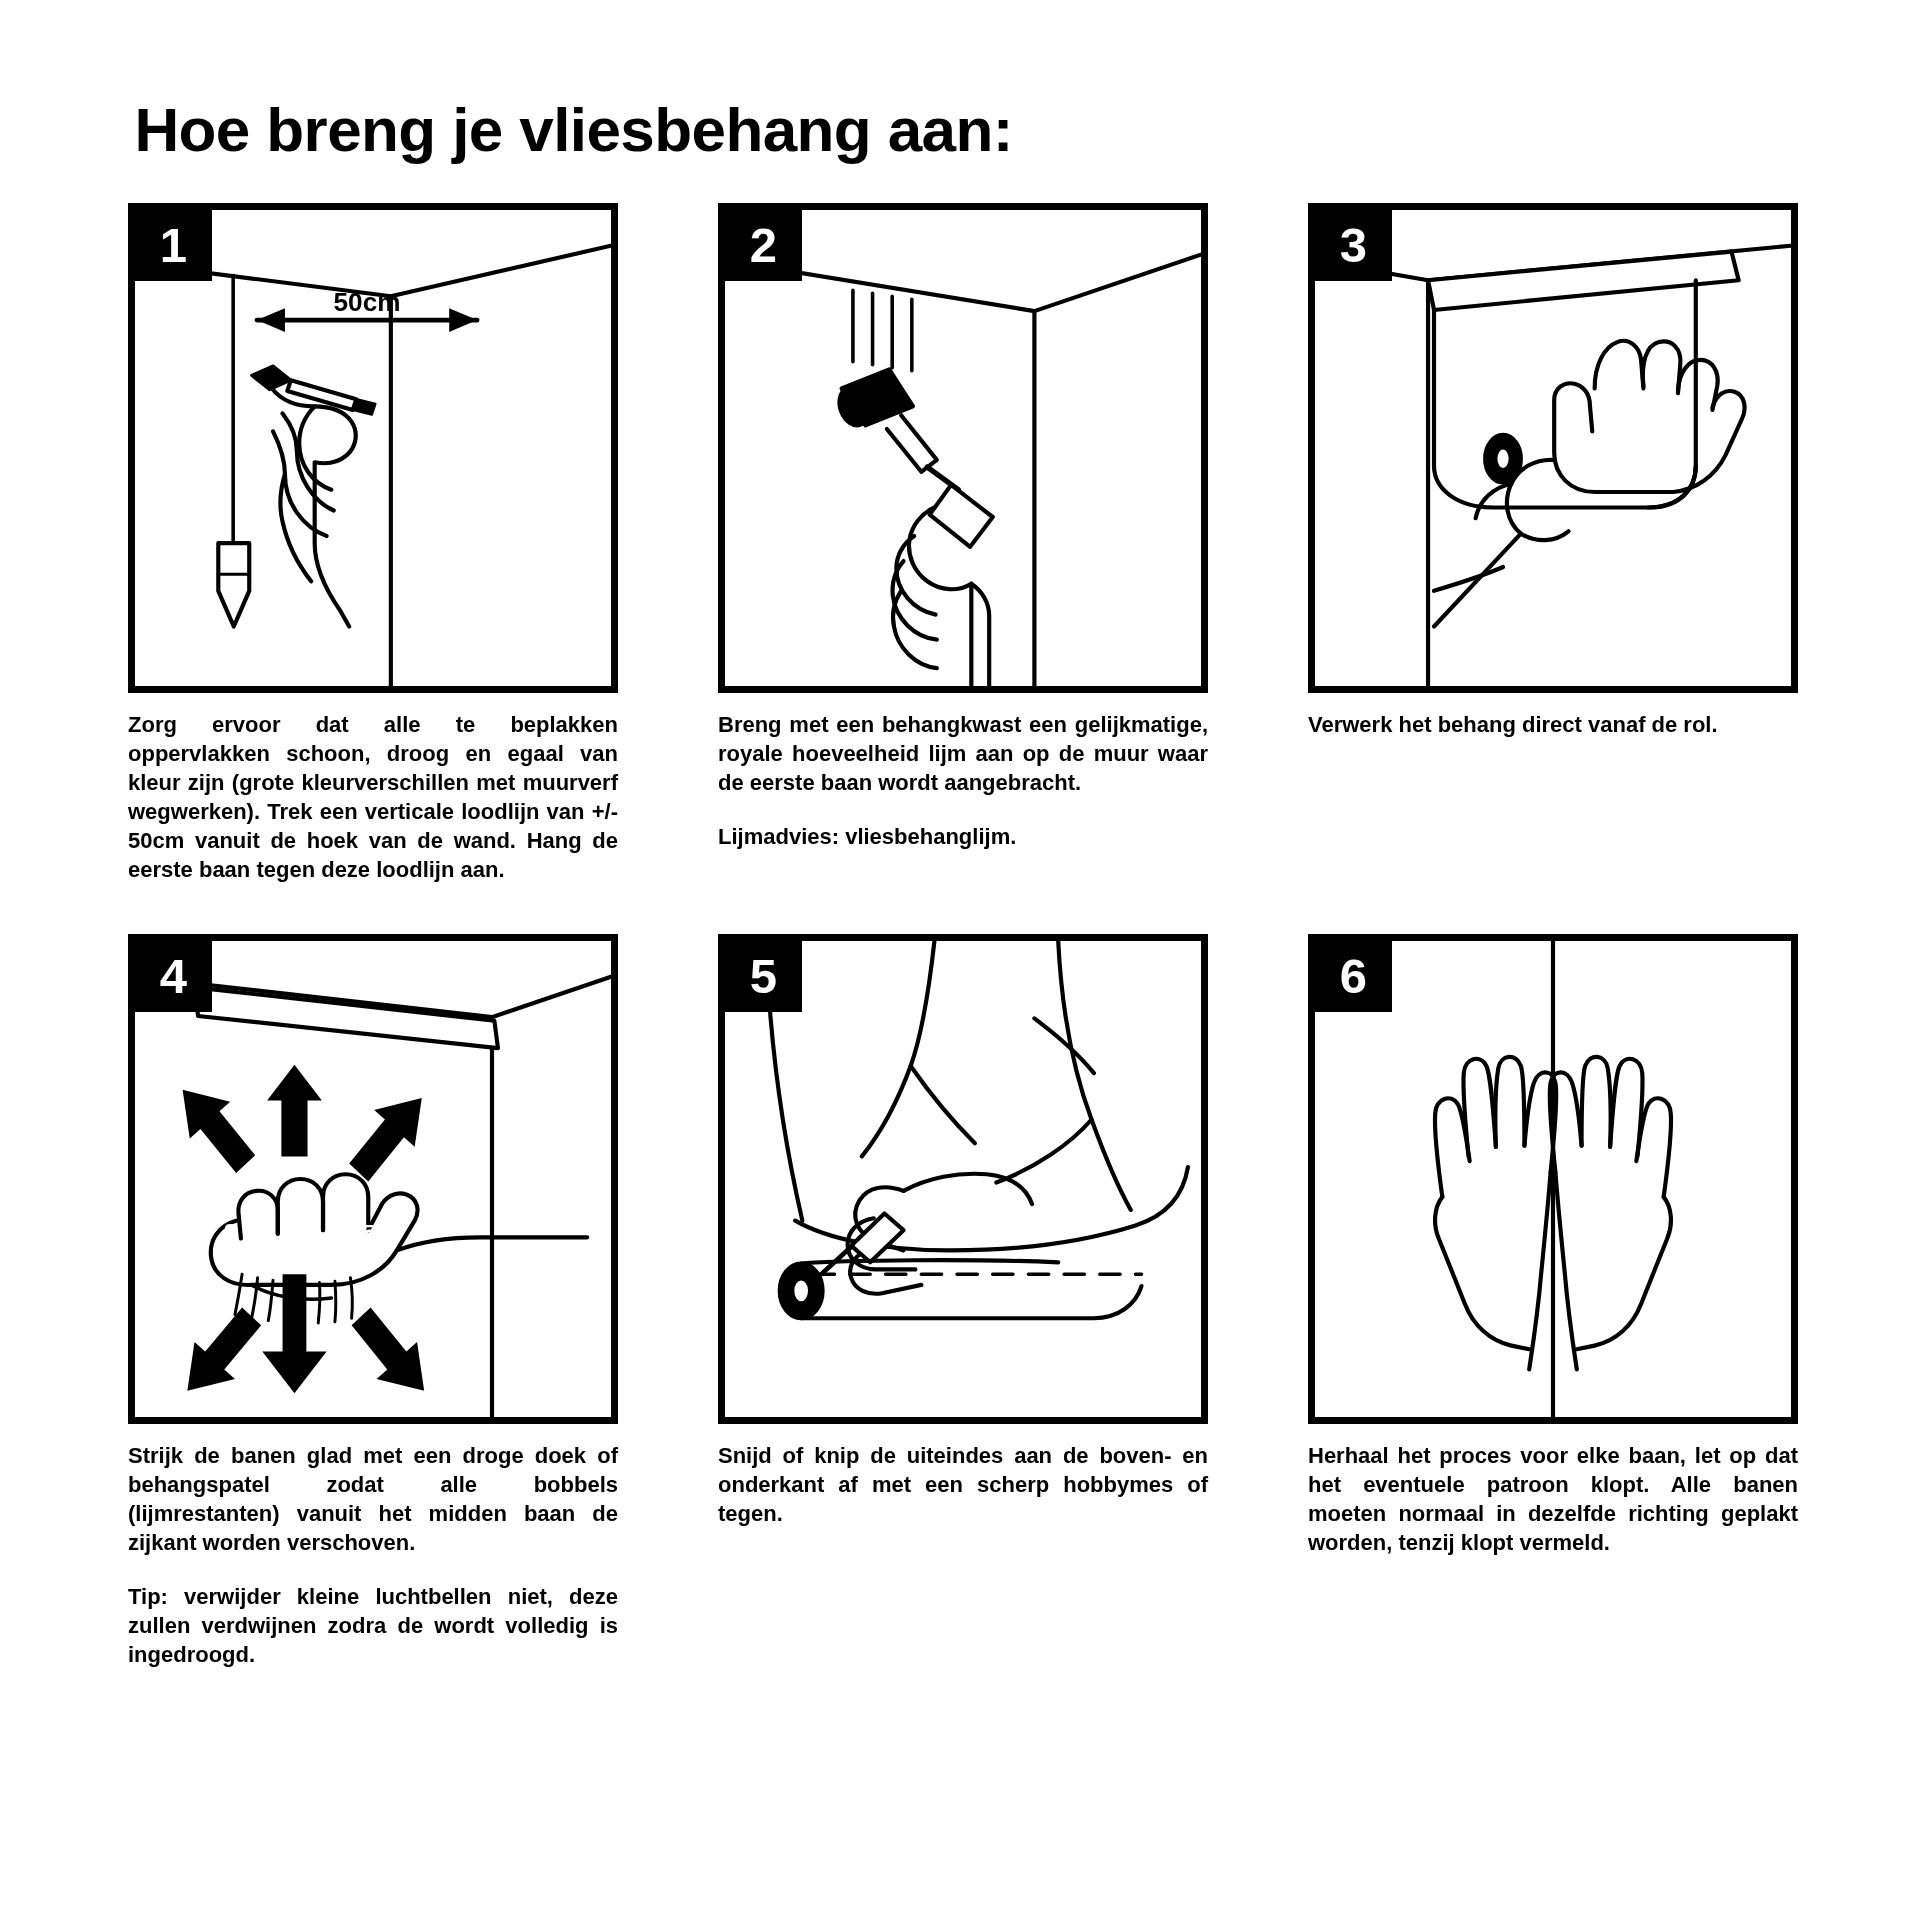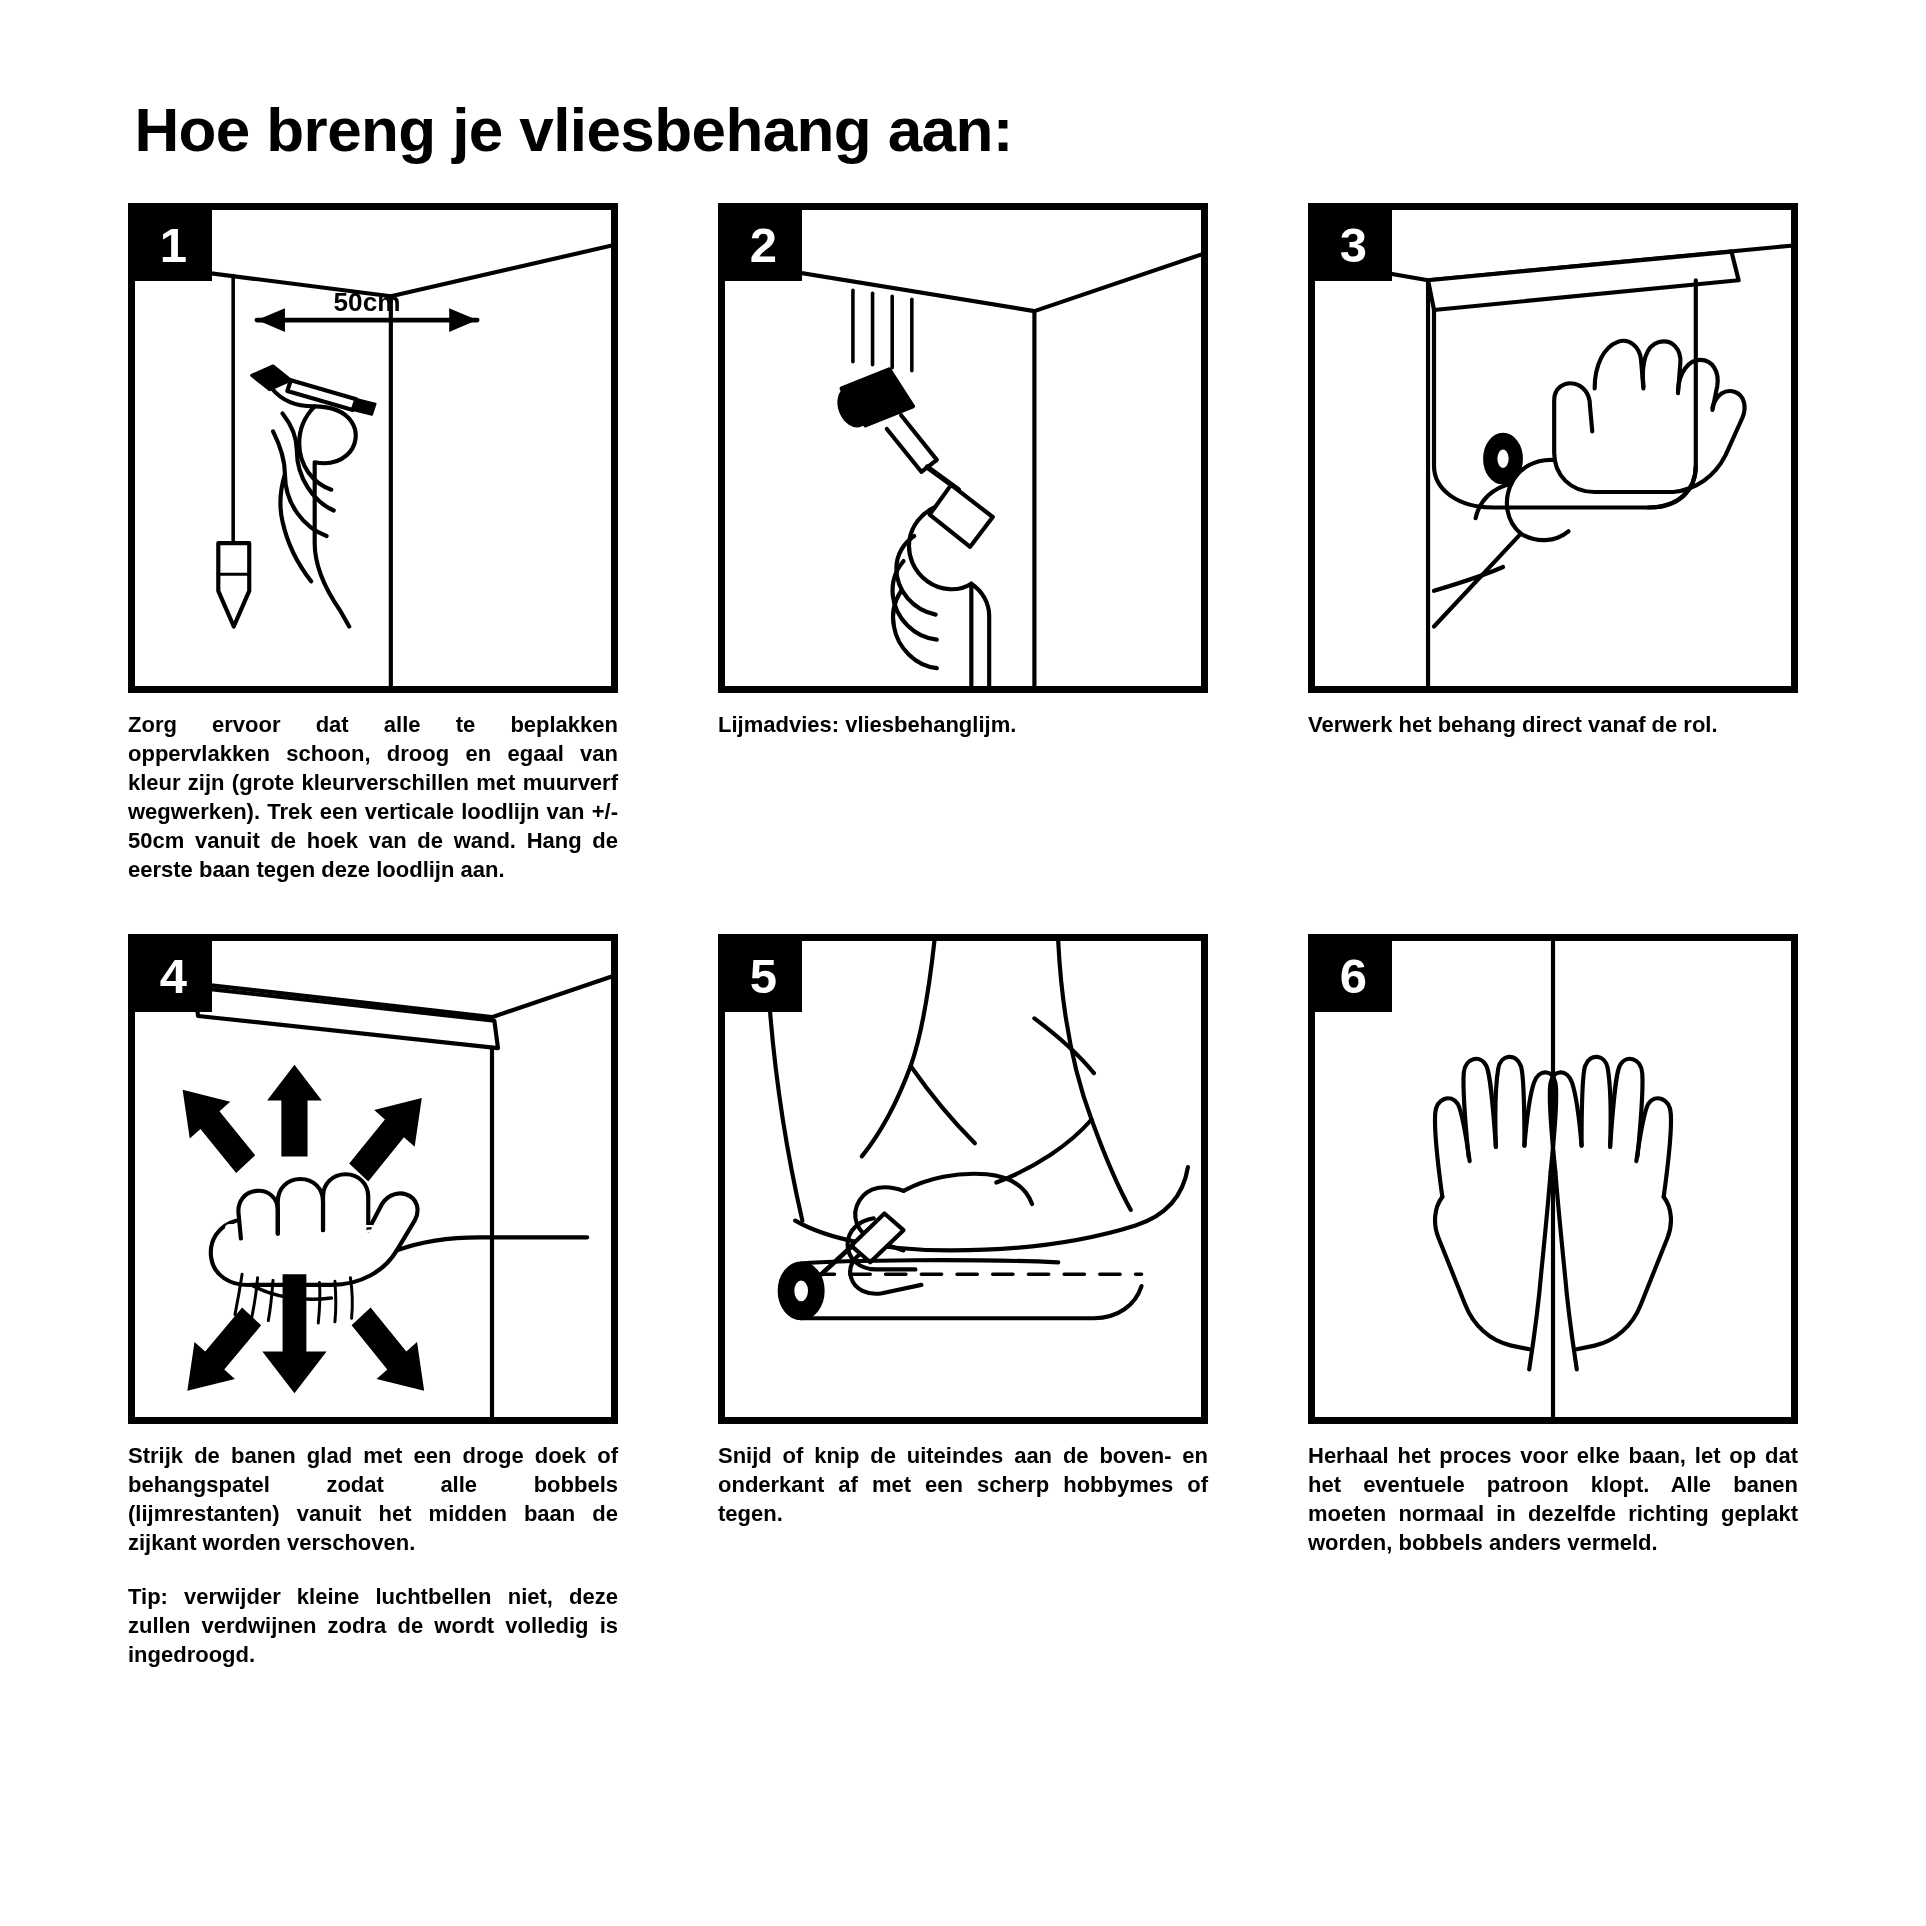--- a/index.html
+++ b/index.html
@@ -153,20 +153,21 @@
 
             <path d="M352 500 C330 510 314 530 310 554 C306 582 318 608 340 624 C362 640 392 642 414 628 L414 800"></path>
             <path d="M318 548 C300 560 288 580 288 602 C288 640 316 672 354 680"></path>
             <path d="M300 590 C286 606 280 626 282 648 C286 686 318 718 356 722"></path>
             <path d="M296 640 C284 658 280 680 284 700 C290 736 320 766 356 770"></path>
             <path d="M414 628 C432 640 444 660 444 682 L444 800"></path>
           </g>
         </svg>
       </div>
       <div class="caption">
+        <p>Breng met een behangkwast een gelijkmatige, royale hoeveelheid lijm aan op de muur waar de eerste baan wordt aangebracht.</p>
         <p>Lijmadvies: vliesbehanglijm.</p>
       </div>
     </div>
 
     <div class="cell">
       <div class="panel">
         <div class="badge">3</div>
         <svg viewBox="0 0 800 800" preserveAspectRatio="none">
           <g fill="none" stroke="#000" stroke-width="7" stroke-linejoin="round" stroke-linecap="round">
 
@@ -320,18 +321,18 @@
             <path d="M214 430 C206 372 200 320 202 290 C204 264 228 256 240 274 C248 288 254 330 260 370"></path>
             <path d="M258 362 C252 300 248 250 250 222 C252 196 278 190 288 210 C296 228 300 290 304 346"></path>
             <path d="M304 346 C302 286 304 238 308 214 C312 190 338 188 346 210 C352 228 352 290 352 344"></path>
             <path d="M352 344 C356 296 362 256 368 238 C376 214 400 216 404 238 C408 258 402 330 396 388"></path>
             <path d="M214 430 C200 448 198 476 208 500 L252 610 C266 646 294 672 330 680 L360 686"></path>
             <path d="M396 388 C392 440 386 500 380 560 C374 630 366 680 360 720"></path>
           </g>
         </svg>
       </div>
       <div class="caption">
-        <p>Herhaal het proces voor elke baan, let op dat het eventuele patroon klopt. Alle banen moeten normaal in dezelfde richting geplakt worden, bobbels anders vermeld.</p>
+        <p>Herhaal het proces voor elke baan, let op dat het eventuele patroon klopt. Alle banen moeten normaal in dezelfde richting geplakt worden, tenzij klopt vermeld.</p>
       </div>
     </div>
   </div>
 </div>
 
 
 </body></html>

